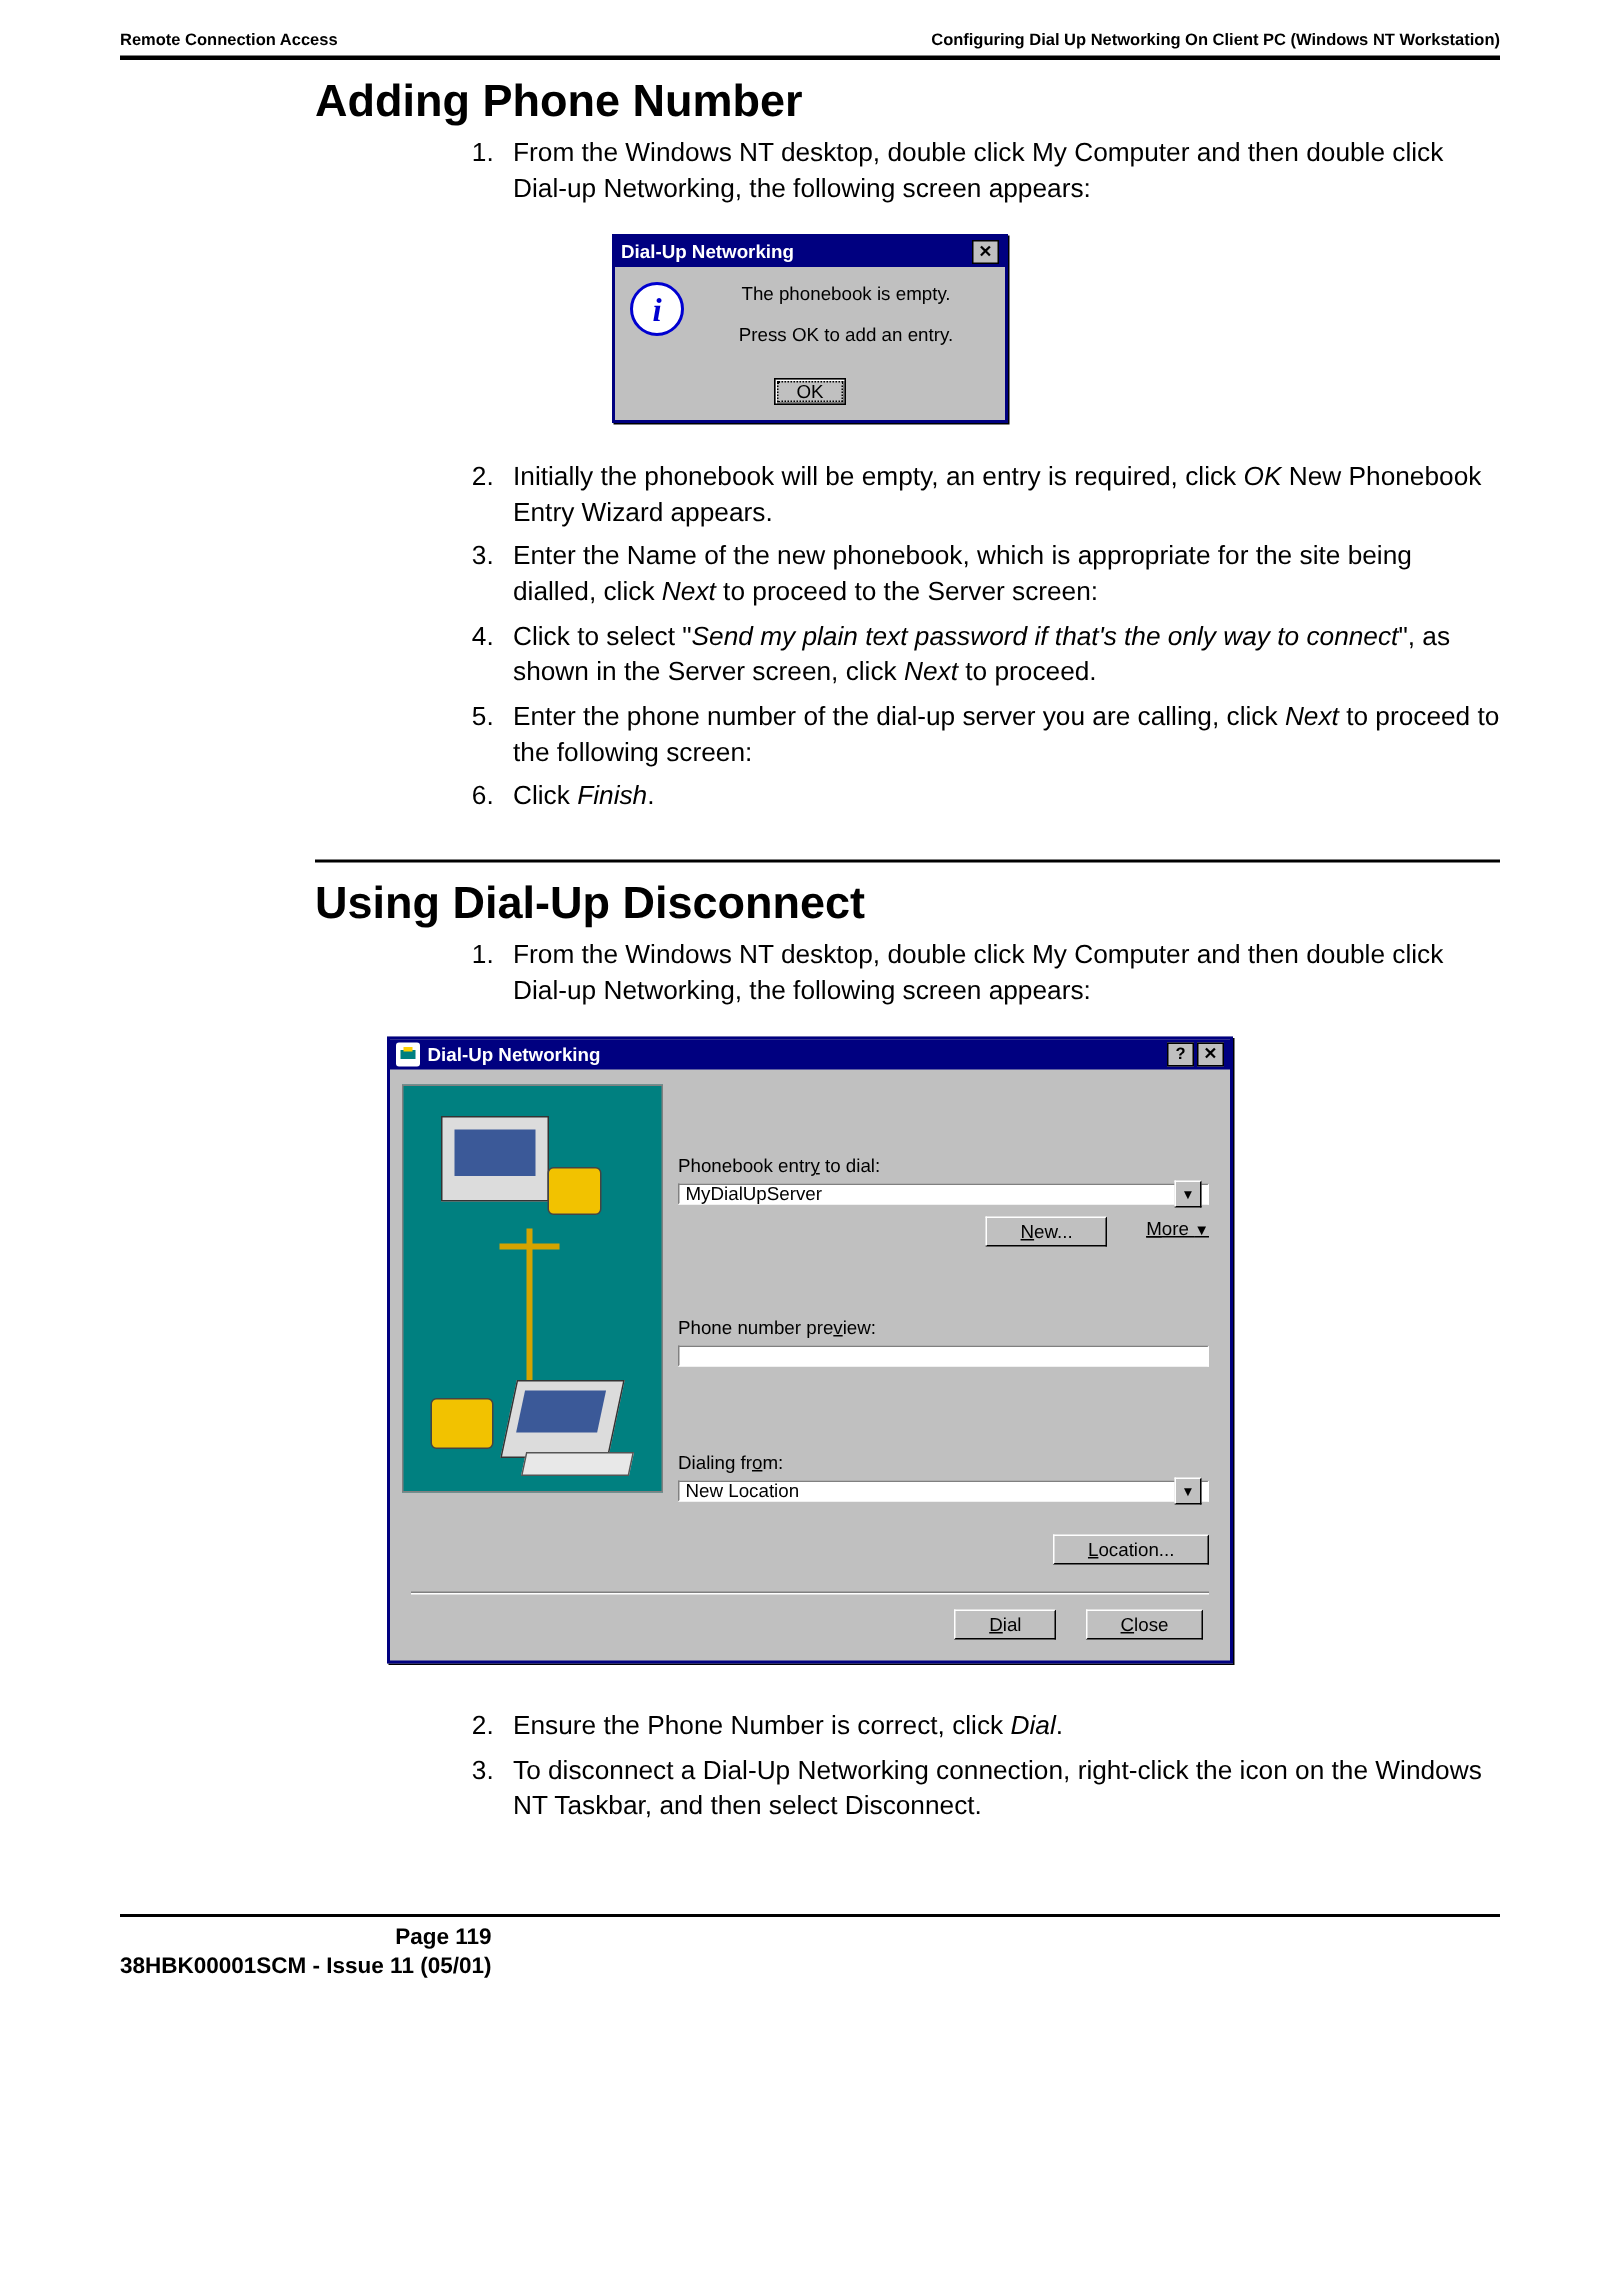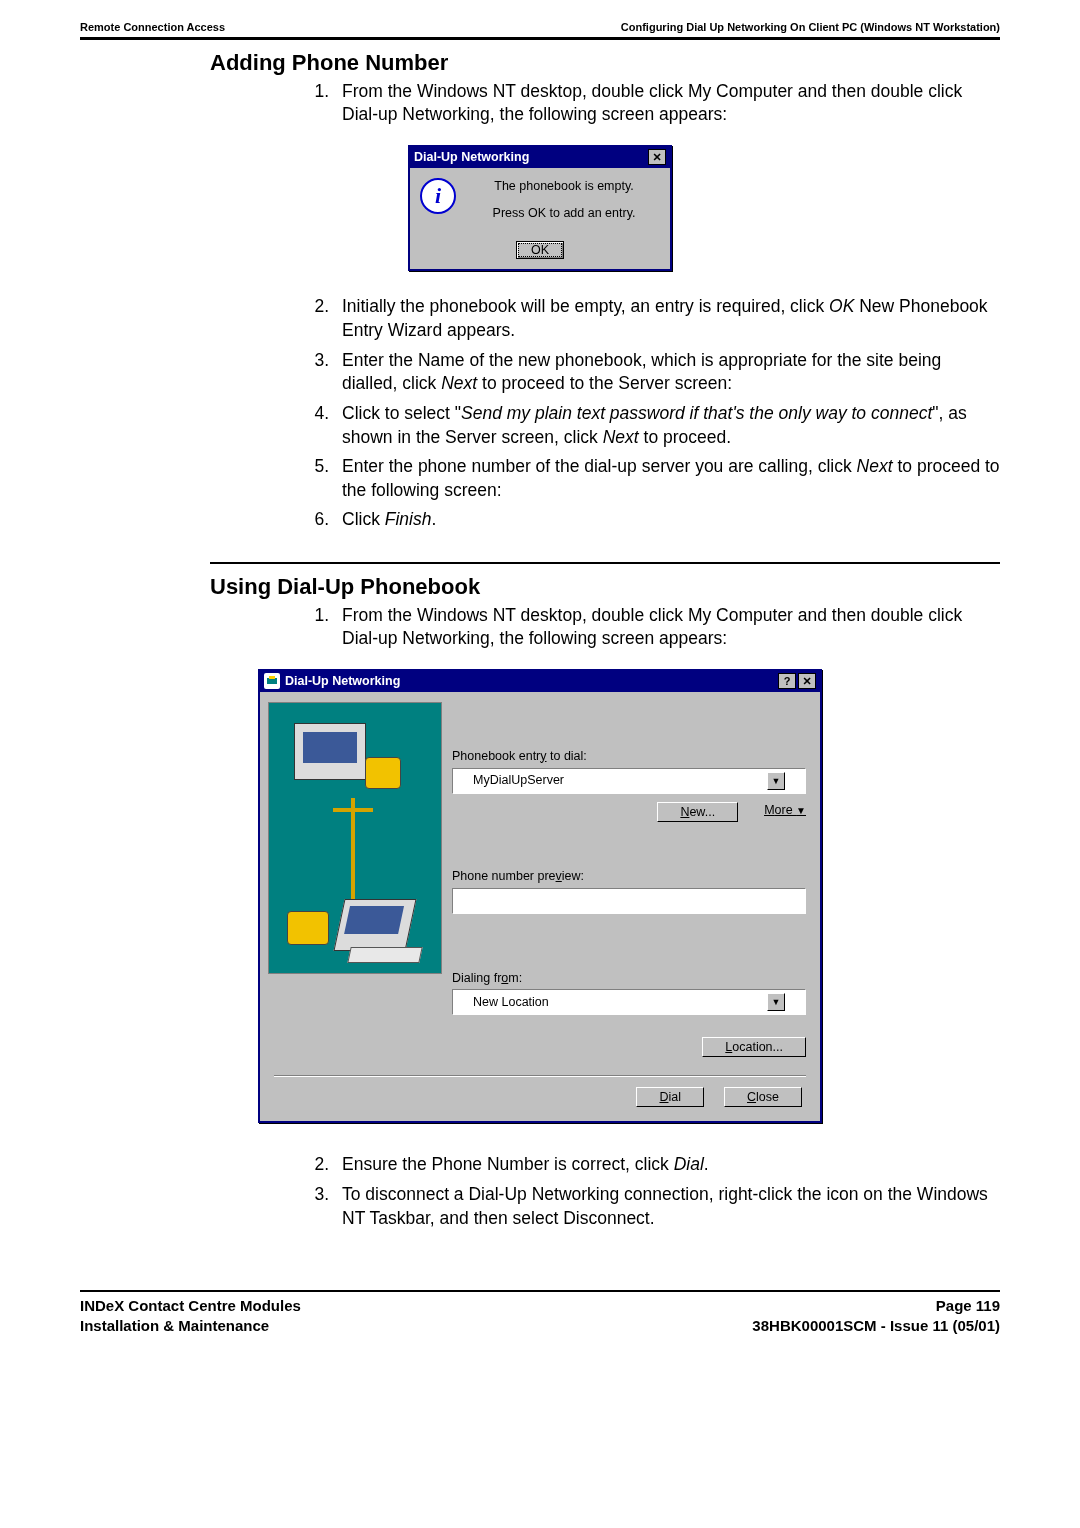--- a/index.html
+++ b/index.html
@@ -20,21 +20,21 @@
   .top-header {
     display: flex;
     justify-content: space-between;
     font-weight: bold;
     font-size: 11px;
     border-bottom: 3px solid #000;
     padding-bottom: 2px;
     margin-bottom: 6px;
   }
   h2.section {
-    font-size: 22px;
+    font-size: 30px;
     font-weight: bold;
     margin: 8px 0 2px 0;
     padding-left: 130px;
   }
   .indent-block {
     padding-left: 230px;
   }
   ol.steps {
     margin: 0 0 10px 0;
     padding-left: 24px;
@@ -151,26 +151,26 @@
   .art .pc2 { position:absolute; bottom:22px; left:70px; width:70px; height:50px; background:#dcdcdc; border:1px solid #333; transform: skewX(-12deg); }
   .art .pc2::after { content:""; position:absolute; top:6px; left:6px; right:10px; bottom:16px; background:#3b5998; }
   .art .kb { position:absolute; bottom:10px; left:80px; width:70px; height:14px; background:#e8e8e8; border:1px solid #555; transform: skewX(-12deg); }
   .art .phone2 { position:absolute; bottom:28px; left:18px; width:40px; height:32px; background:#f2c200; border:1px solid #444; border-radius:4px; }
 
   .dun .form { flex:1; }
   .dun label.fld { display:block; margin-bottom:3px;margin-top:46px; }
   .dun .u { text-decoration: underline; }
   .dun .dropdown, .dun .textfield {
     width: 100%;
-    height: 26px;
+    height: 14px;
     border: 1px solid #000;
     border-top-color:#808080; border-left-color:#808080;
     border-right-color:#fff; border-bottom-color:#fff;
     background:#fff;
-    padding: 1px 20px;
+    padding: 1px 4px;
     box-sizing: border-box;
     font-family: Tahoma, "MS Sans Serif", sans-serif;
     font-size: 12.5px;
     display:flex; align-items:center; justify-content:space-between;
   }
   .dun .dropdown .dd-btn {
     width:16px; height:16px; background:#c0c0c0;
     border:1px solid #000; border-top-color:#fff; border-left-color:#fff;
     display:flex; align-items:center; justify-content:center; font-size:9px;
   }
@@ -235,21 +235,21 @@
         <span>Enter the phone number of the dial-up server you are calling, click </span><span class="emph">Next</span><span> to proceed to the following screen:</span>
       </li>
       <li>
         <span>Click </span><span class="emph">Finish</span><span>.</span>
       </li>
     </ol>
   </div>
 
   <hr class="rule rule-above-using">
 
-  <h2 class="section">Using Dial-Up Phonebook</h2>
+  <h2 class="section">Using Dial-Up Disconnect</h2>
   <div class="indent-block">
     <ol class="steps">
       <li>From the Windows NT desktop, double click My Computer and then double click Dial-up Networking, the following screen appears:</li>
     </ol>
   </div>
 
   <div class="dun-wrap">
     <div class="dun">
       <div class="titlebar">
         <span class="left">
@@ -314,22 +314,18 @@
     <ol class="steps" start="2">
       <li>
         <span>Ensure the Phone Number is correct, click </span><span class="emph">Dial</span><span>.</span>
       </li>
       <li>To disconnect a Dial-Up Networking connection, right-click the icon on the Windows NT Taskbar, and then select Disconnect.</li>
     </ol>
   </div>
 
   <hr class="bottom-rule">
   <div class="bottom-footer">
-    <div class="col">
-      <div>INDeX Contact Centre Modules</div>
-      <div>Installation &amp; Maintenance</div>
-    </div>
     <div class="col right">
       <div>Page 119</div>
       <div>38HBK00001SCM - Issue 11 (05/01)</div>
     </div>
   </div>
 </div>
 
 </body></html>

